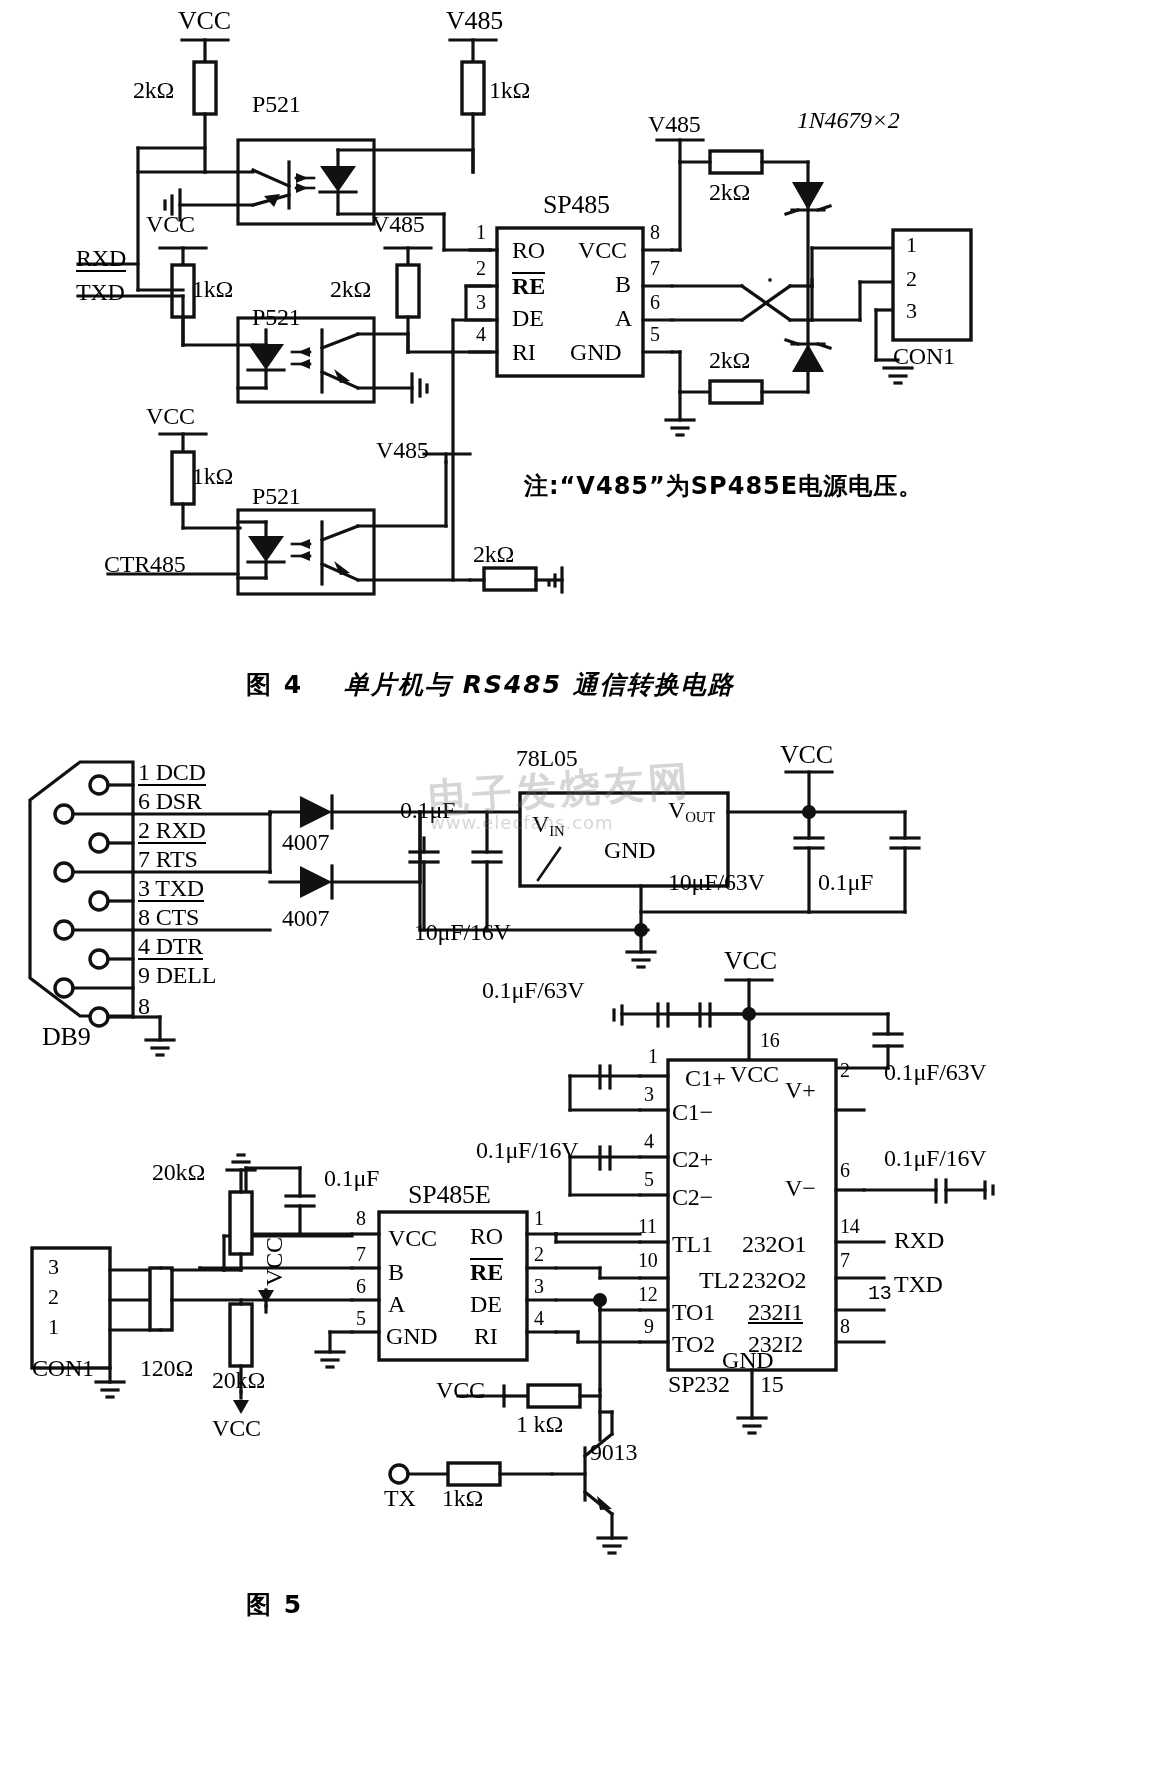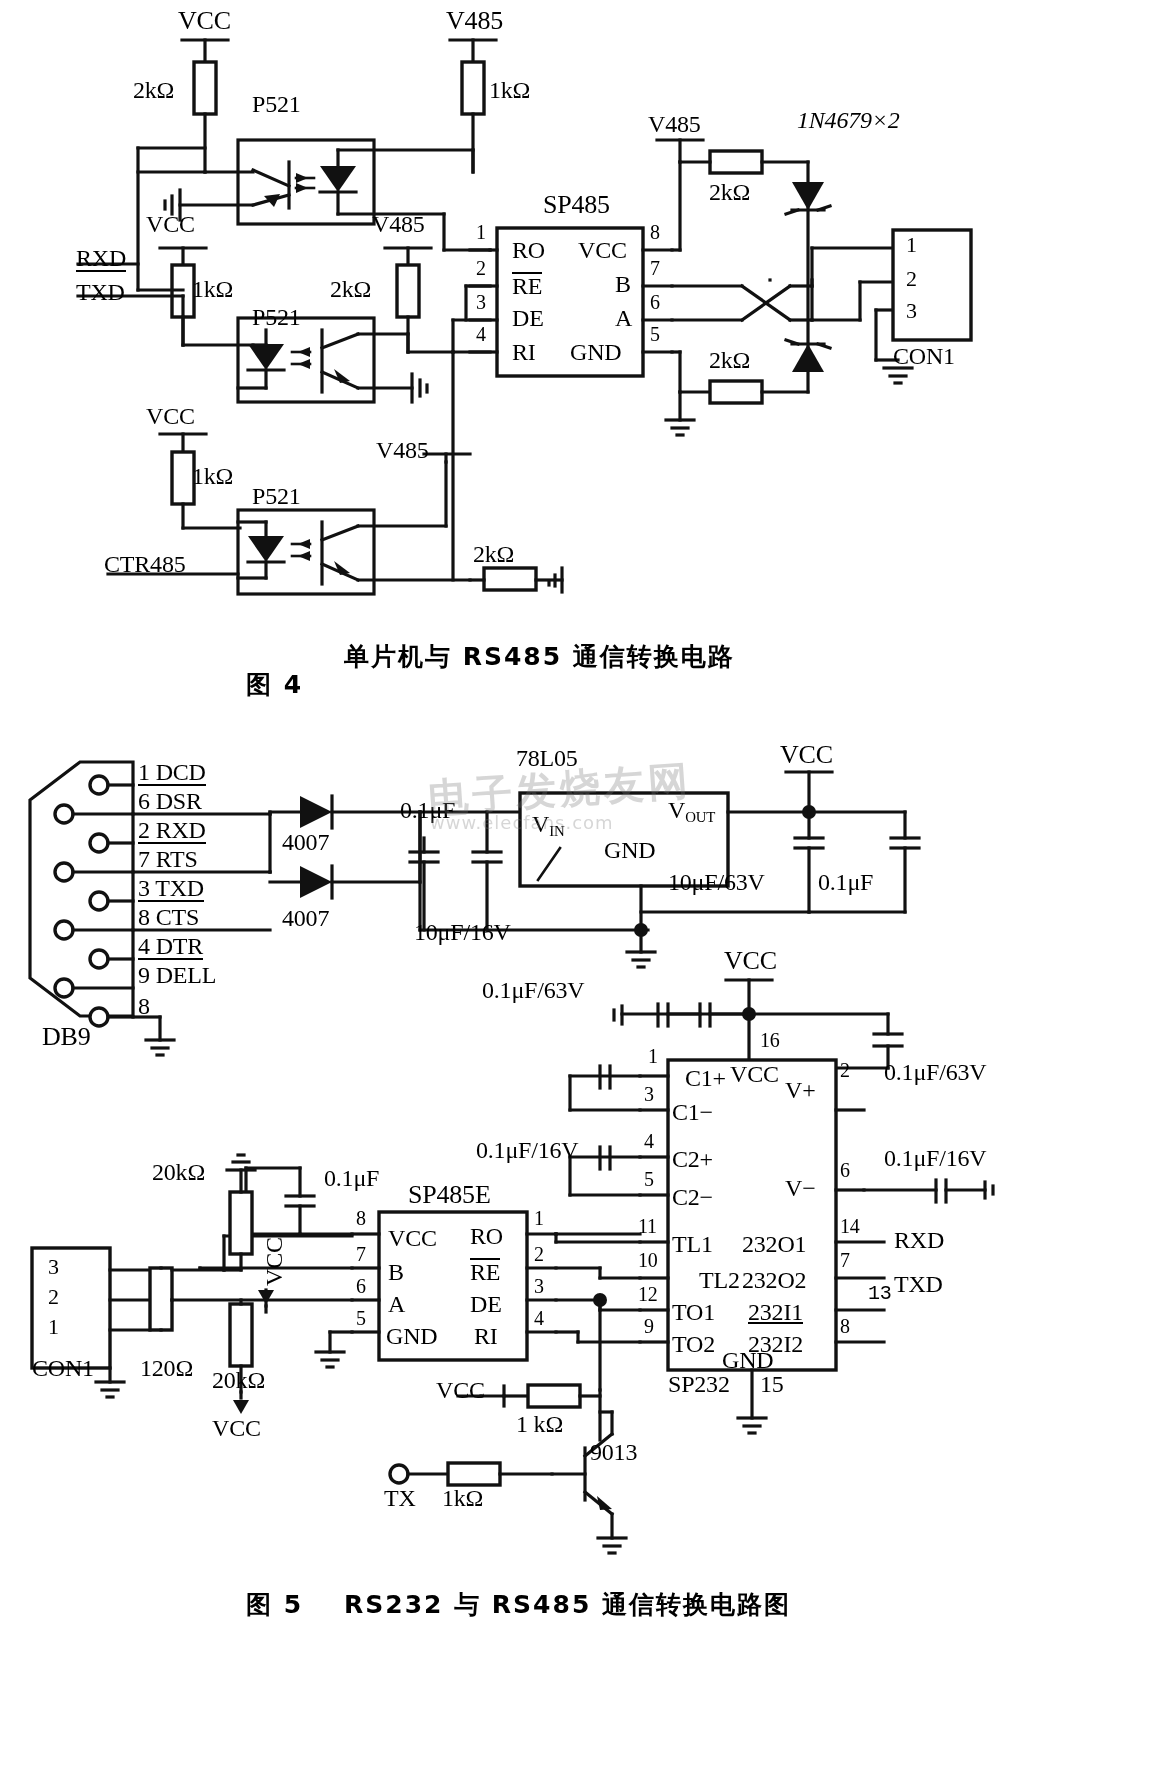--- a/index.html
+++ b/index.html
@@ -31,21 +31,21 @@
   }
   .cn{
     font-family:"DejaVu Sans","Liberation Sans",sans-serif;
     font-weight:bold;
     letter-spacing:1px;
   }
   .s26{font-size:26px;}
   .s24{font-size:24px;}
   .s22{font-size:22px;}
   .s20{font-size:20px;}
-  .ovl{border-top:2.2px solid #000;padding-top:0px;display:inline-block;line-height:1.05;}
+  .ovl{border-top:2.2px solid #000;padding-top:0px;display:inline-block;line-height:1.05;font-weight:bold;}
   .und{border-bottom:2.4px solid #000;display:inline-block;}
   .rot{transform:rotate(-90deg);transform-origin:0 0;}
   .cap{
     position:absolute;
     font-family:"DejaVu Sans","Liberation Sans",sans-serif;
     font-weight:bold;
     font-size:25px;
     letter-spacing:2px;
     color:#000;
     white-space:nowrap;
@@ -589,23 +589,24 @@
   <div class="lbl s24" style="left:648px;top:112px;">V485</div>
   <div class="lbl s24" style="left:709px;top:180px;">2kΩ</div>
   <div class="lbl s24" style="left:709px;top:348px;">2kΩ</div>
   <div class="lbl s24" style="left:797px;top:108px;font-style:italic;">1N4679×2</div>
 
   <div class="lbl s22" style="left:906px;top:234px;">1</div>
   <div class="lbl s22" style="left:906px;top:268px;">2</div>
   <div class="lbl s22" style="left:906px;top:300px;">3</div>
   <div class="lbl s24" style="left:893px;top:344px;">CON1</div>
 
+  <div class="lbl cn" style="left:524px;top:474px;font-size:24px;">注:“V485”为SP485E电源电压。</div>
 
   <div class="cap" style="left:246px;top:668px;">图 4</div>
-  <div class="cap" style="left:344px;top:640px;">单片机与 RS485 通信转换电路</div>
+  <div class="cap" style="left:344px;top:668px;font-style:italic;">单片机与 RS485 通信转换电路</div>
 
   <div class="lbl s24" style="left:138px;top:760px;"><span class="und"><span>1</span> <span>DCD</span></span></div>
   <div class="lbl s24" style="left:138px;top:789px;"><span>6</span> <span>DSR</span></div>
   <div class="lbl s24" style="left:138px;top:818px;"><span class="und"><span>2</span> <span>RXD</span></span></div>
   <div class="lbl s24" style="left:138px;top:847px;"><span>7</span> <span>RTS</span></div>
   <div class="lbl s24" style="left:138px;top:876px;"><span class="und"><span>3</span> <span>TXD</span></span></div>
   <div class="lbl s24" style="left:138px;top:905px;"><span>8</span> <span>CTS</span></div>
   <div class="lbl s24" style="left:138px;top:934px;"><span class="und"><span>4</span> <span>DTR</span></span></div>
   <div class="lbl s24" style="left:138px;top:963px;"><span>9</span> <span>DELL</span></div>
   <div class="lbl s24" style="left:138px;top:994px;">8</div>
@@ -699,18 +700,17 @@
   <div class="lbl s24" style="left:212px;top:1368px;">20kΩ</div>
   <div class="lbl s24" style="left:212px;top:1416px;">VCC</div>
 
   <div class="lbl s24" style="left:436px;top:1378px;">VCC</div>
   <div class="lbl s24" style="left:516px;top:1412px;">1 kΩ</div>
   <div class="lbl s24" style="left:590px;top:1440px;">9013</div>
   <div class="lbl s24" style="left:384px;top:1486px;">TX</div>
   <div class="lbl s24" style="left:442px;top:1486px;">1kΩ</div>
 
   <div class="cap" style="left:246px;top:1588px;">图 5</div>
-  <div class="cap" style="left:344px;top:1588px;">RS232 与 RS485 通信转换电路图</div>
 
   <div class="wm wm1" style="left:428px;top:762px;transform:rotate(-4deg);">电子发烧友网</div>
   <div class="wm wm2" style="left:430px;top:812px;">www.elecfans.com</div>
 
 </div>
 
 </body></html>

